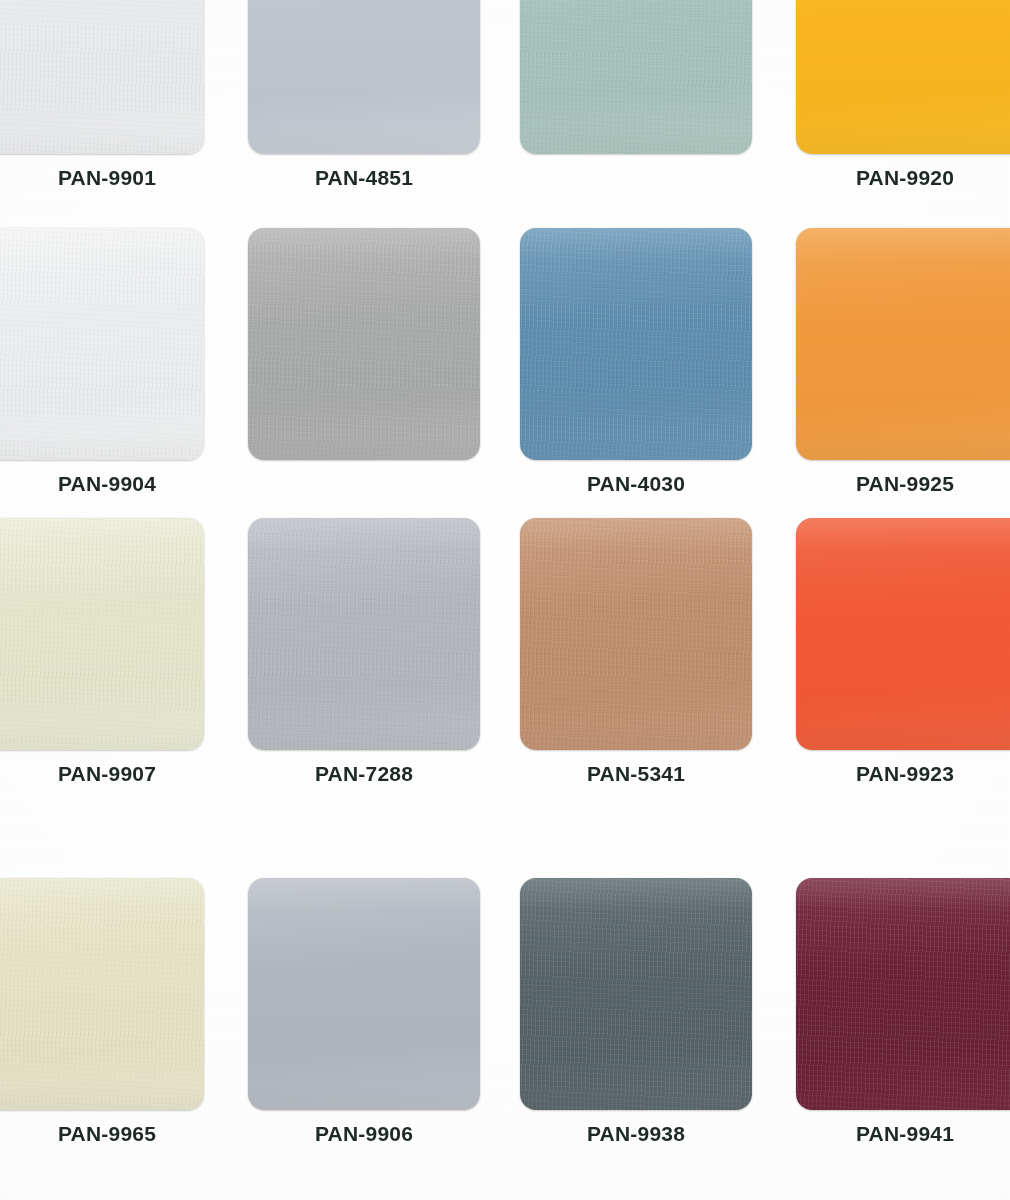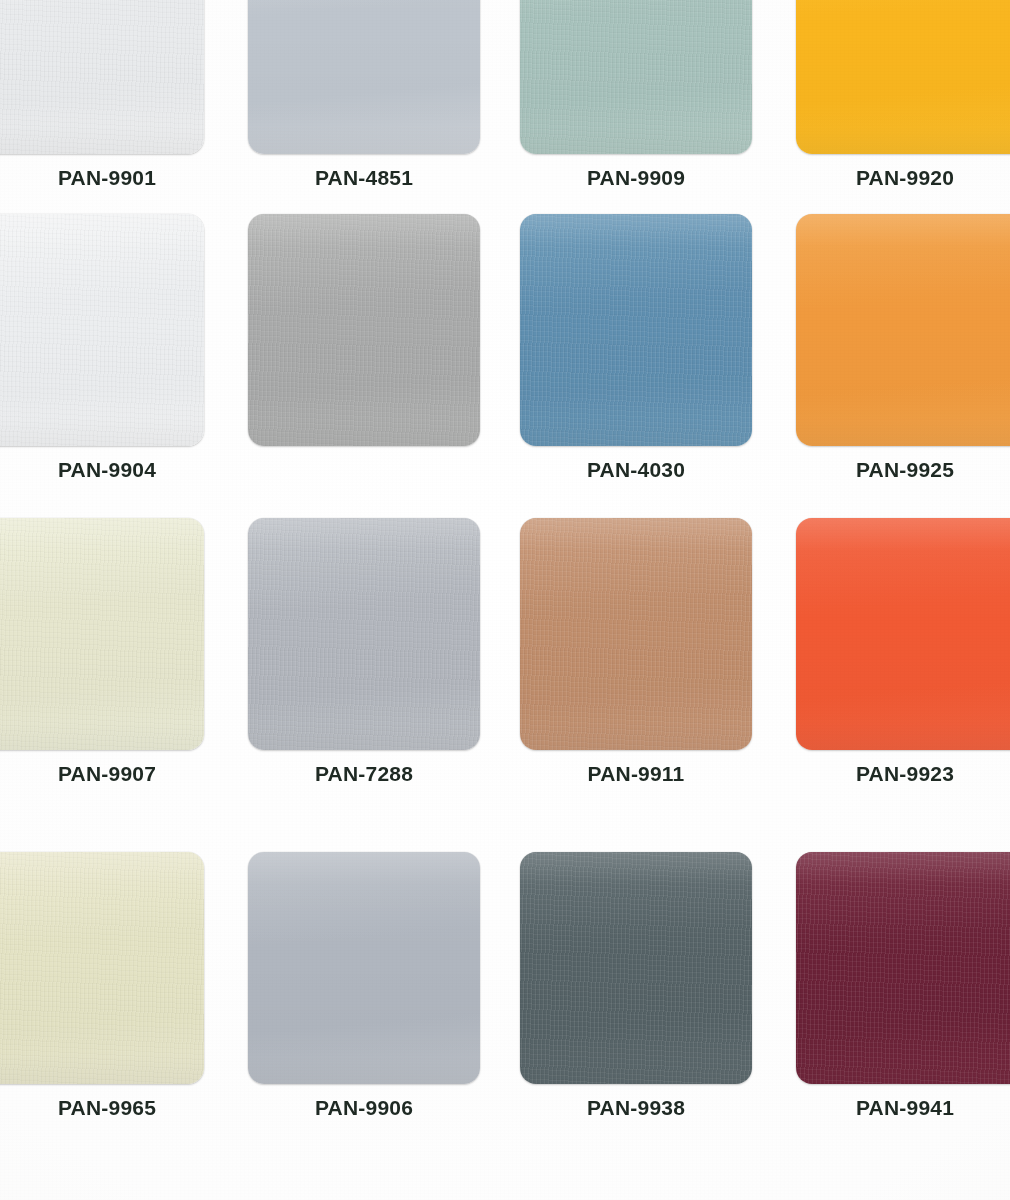--- a/index.html
+++ b/index.html
@@ -39,23 +39,23 @@
   }
 
   
   .row {
     position: absolute;
     left: 0;
     width: 1010px;
     height: 310px;
   }
   .row-0 { top: -78px; }
-  .row-1 { top: 214px; }
+  .row-1 { top: 228px; }
   .row-2 { top: 518px; }
-  .row-3 { top: 852px; }
+  .row-3 { top: 878px; }
 
   .cell {
     position: absolute;
     top: 0;
     width: 252px;
     height: 310px;
   }
   .col-0 { left: -38px; }
   .col-1 { left: 238px; }
   .col-2 { left: 510px; }
@@ -156,21 +156,20 @@
     <div class="cell col-1">
       <div class="swatch-wrap">
         <div class="swatch brushed" title="PAN-9943" style="background: linear-gradient(175deg, rgb(206, 211, 217) 0%, rgb(190, 197, 205) 38%, rgb(190, 197, 205) 72%, rgb(206, 211, 217) 100%);"></div>
       </div>
       <div class="label">PAN-4851</div>
     </div>
     <div class="cell col-2">
       <div class="swatch-wrap">
         <div class="swatch metallic" title="PAN-9909" style="background: linear-gradient(175deg, rgb(179, 204, 197) 0%, rgb(167, 194, 188) 38%, rgb(167, 194, 188) 72%, rgb(179, 204, 197) 100%);"></div>
       </div>
-      <div class="label">PAN-9909</div>
     </div>
     <div class="cell col-3">
       <div class="swatch-wrap">
         <div class="swatch solid" title="PAN-9920" style="background: linear-gradient(175deg, rgb(251, 190, 44) 0%, rgb(249, 182, 31) 38%, rgb(249, 182, 31) 72%, rgb(251, 190, 44) 100%);"></div>
       </div>
       <div class="label">PAN-9920</div>
     </div>
   </div>
 
   <div class="row row-1">
@@ -209,21 +208,21 @@
     <div class="cell col-1">
       <div class="swatch-wrap">
         <div class="swatch metallic" title="PAN-9905" style="background: linear-gradient(175deg, rgb(190, 194, 200) 0%, rgb(178, 182, 189) 38%, rgb(178, 182, 189) 72%, rgb(190, 194, 200) 100%);"></div>
       </div>
       <div class="label">PAN-7288</div>
     </div>
     <div class="cell col-2">
       <div class="swatch-wrap">
         <div class="swatch metallic" title="PAN-9911" style="background: linear-gradient(175deg, rgb(201, 152, 120) 0%, rgb(192, 142, 108) 38%, rgb(192, 142, 108) 72%, rgb(201, 152, 120) 100%);"></div>
       </div>
-      <div class="label">PAN-9911</div>
+      <div class="label">PAN-5341</div>
     </div>
     <div class="cell col-3">
       <div class="swatch-wrap">
         <div class="swatch solid" title="PAN-9923" style="background: linear-gradient(175deg, rgb(242, 99, 65) 0%, rgb(241, 90, 52) 38%, rgb(241, 90, 52) 72%, rgb(242, 99, 65) 100%);"></div>
       </div>
       <div class="label">PAN-9923</div>
     </div>
   </div>
 
   <div class="row row-3">

